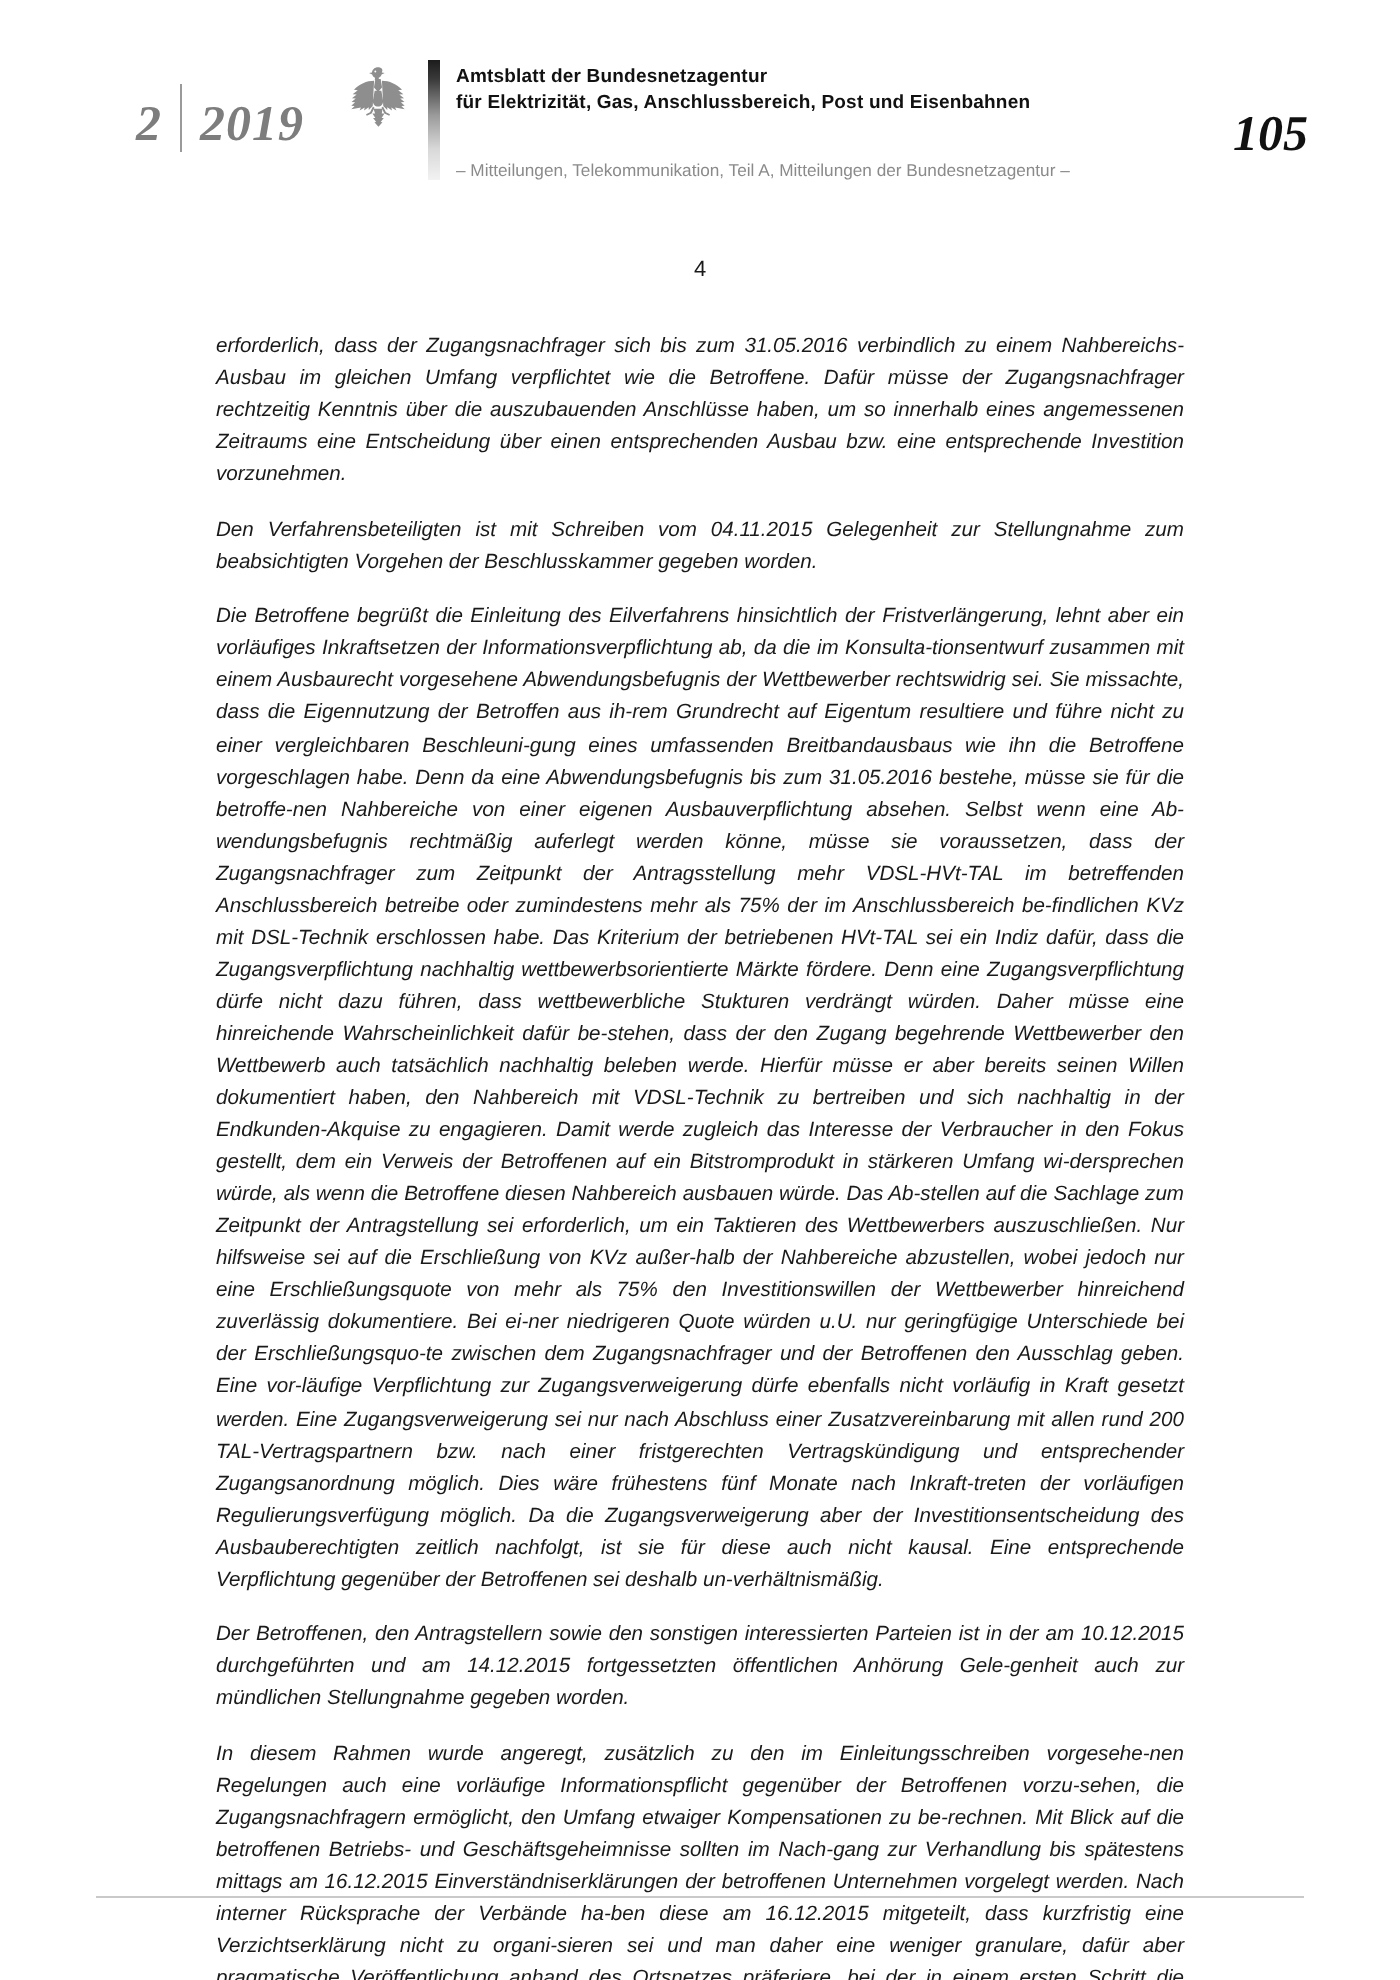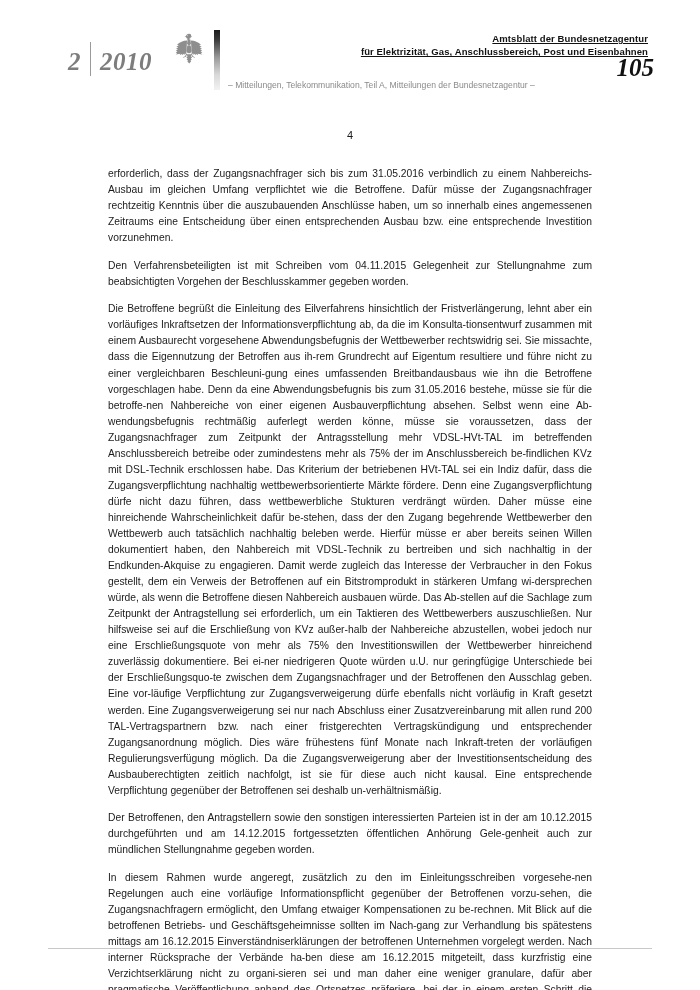--- a/index.html
+++ b/index.html
@@ -76,27 +76,26 @@
     background: linear-gradient(to bottom, #1c1c1c 0%, #3a3a3a 16%, #9a9a9a 46%, #d8d8d8 74%, #f2f2f2 100%);
   }
 
   .masthead-text {
     position: absolute;
     left: 228px;
     top: 2px;
     width: 420px;
   }
   .mast-line1, .mast-line2 {
-    text-align: right;
+    text-align: left;
     font-size: 9.5px;
     font-weight: bold;
     color: #111;
     line-height: 13px;
     letter-spacing: 0.1px;
-    text-decoration: underline;
   }
   .mast-sub {
     margin-top: 21px;
     font-size: 8.6px;
     color: #8a8a8a;
     line-height: 12px;
     white-space: nowrap;
   }
 
   .page-number {
@@ -130,20 +129,21 @@
   }
 
   .para {
     font-size: 10.3px;
     line-height: 16.05px;
     text-align: justify;
     text-justify: inter-word;
     margin: 0 0 11.5px 0;
     color: #1a1a1a;
     hyphens: manual;
+    font-style: italic;
   }
   .para:last-child { margin-bottom: 0; }
 
   
   .footer-rule {
     position: absolute;
     left: 48px;
     top: 948px;
     width: 604px;
     height: 1px;
@@ -160,21 +160,21 @@
 </head>
 <body>
 
 <div class="page">
 
   <div class="masthead">
 
     <div class="issue-block">
       <span class="issue-no">2</span>
       <span class="issue-rule"></span>
-      <span class="issue-year">2010</span>
+      <span class="issue-year">2019</span>
     </div>
 
     <div class="emblem">
       <svg viewBox="0 0 60 68" width="34" height="38" aria-hidden="true">
         <g fill="#8e8e8e">
 
           <path d="M30 3 c-3 0 -5 2 -5.4 4.6 l-2.6 0.5 l2.8 1.2 c0.3 1.4 1.3 2.5 2.6 3 l-0.3 2 l3.8 0 l-0.3 -2 c1.3 -0.5 2.3 -1.6 2.6 -3 l2.8 -1.2 l-2.6 -0.5 C35 5 33 3 30 3 z"></path>
           <circle cx="27.6" cy="6.7" r="0.85" fill="#ffffff"></circle>
 
           <path d="M27.6 13.5 l4.8 0 l1.2 7.5 l-3.6 4 l-3.6 -4 z"></path>

